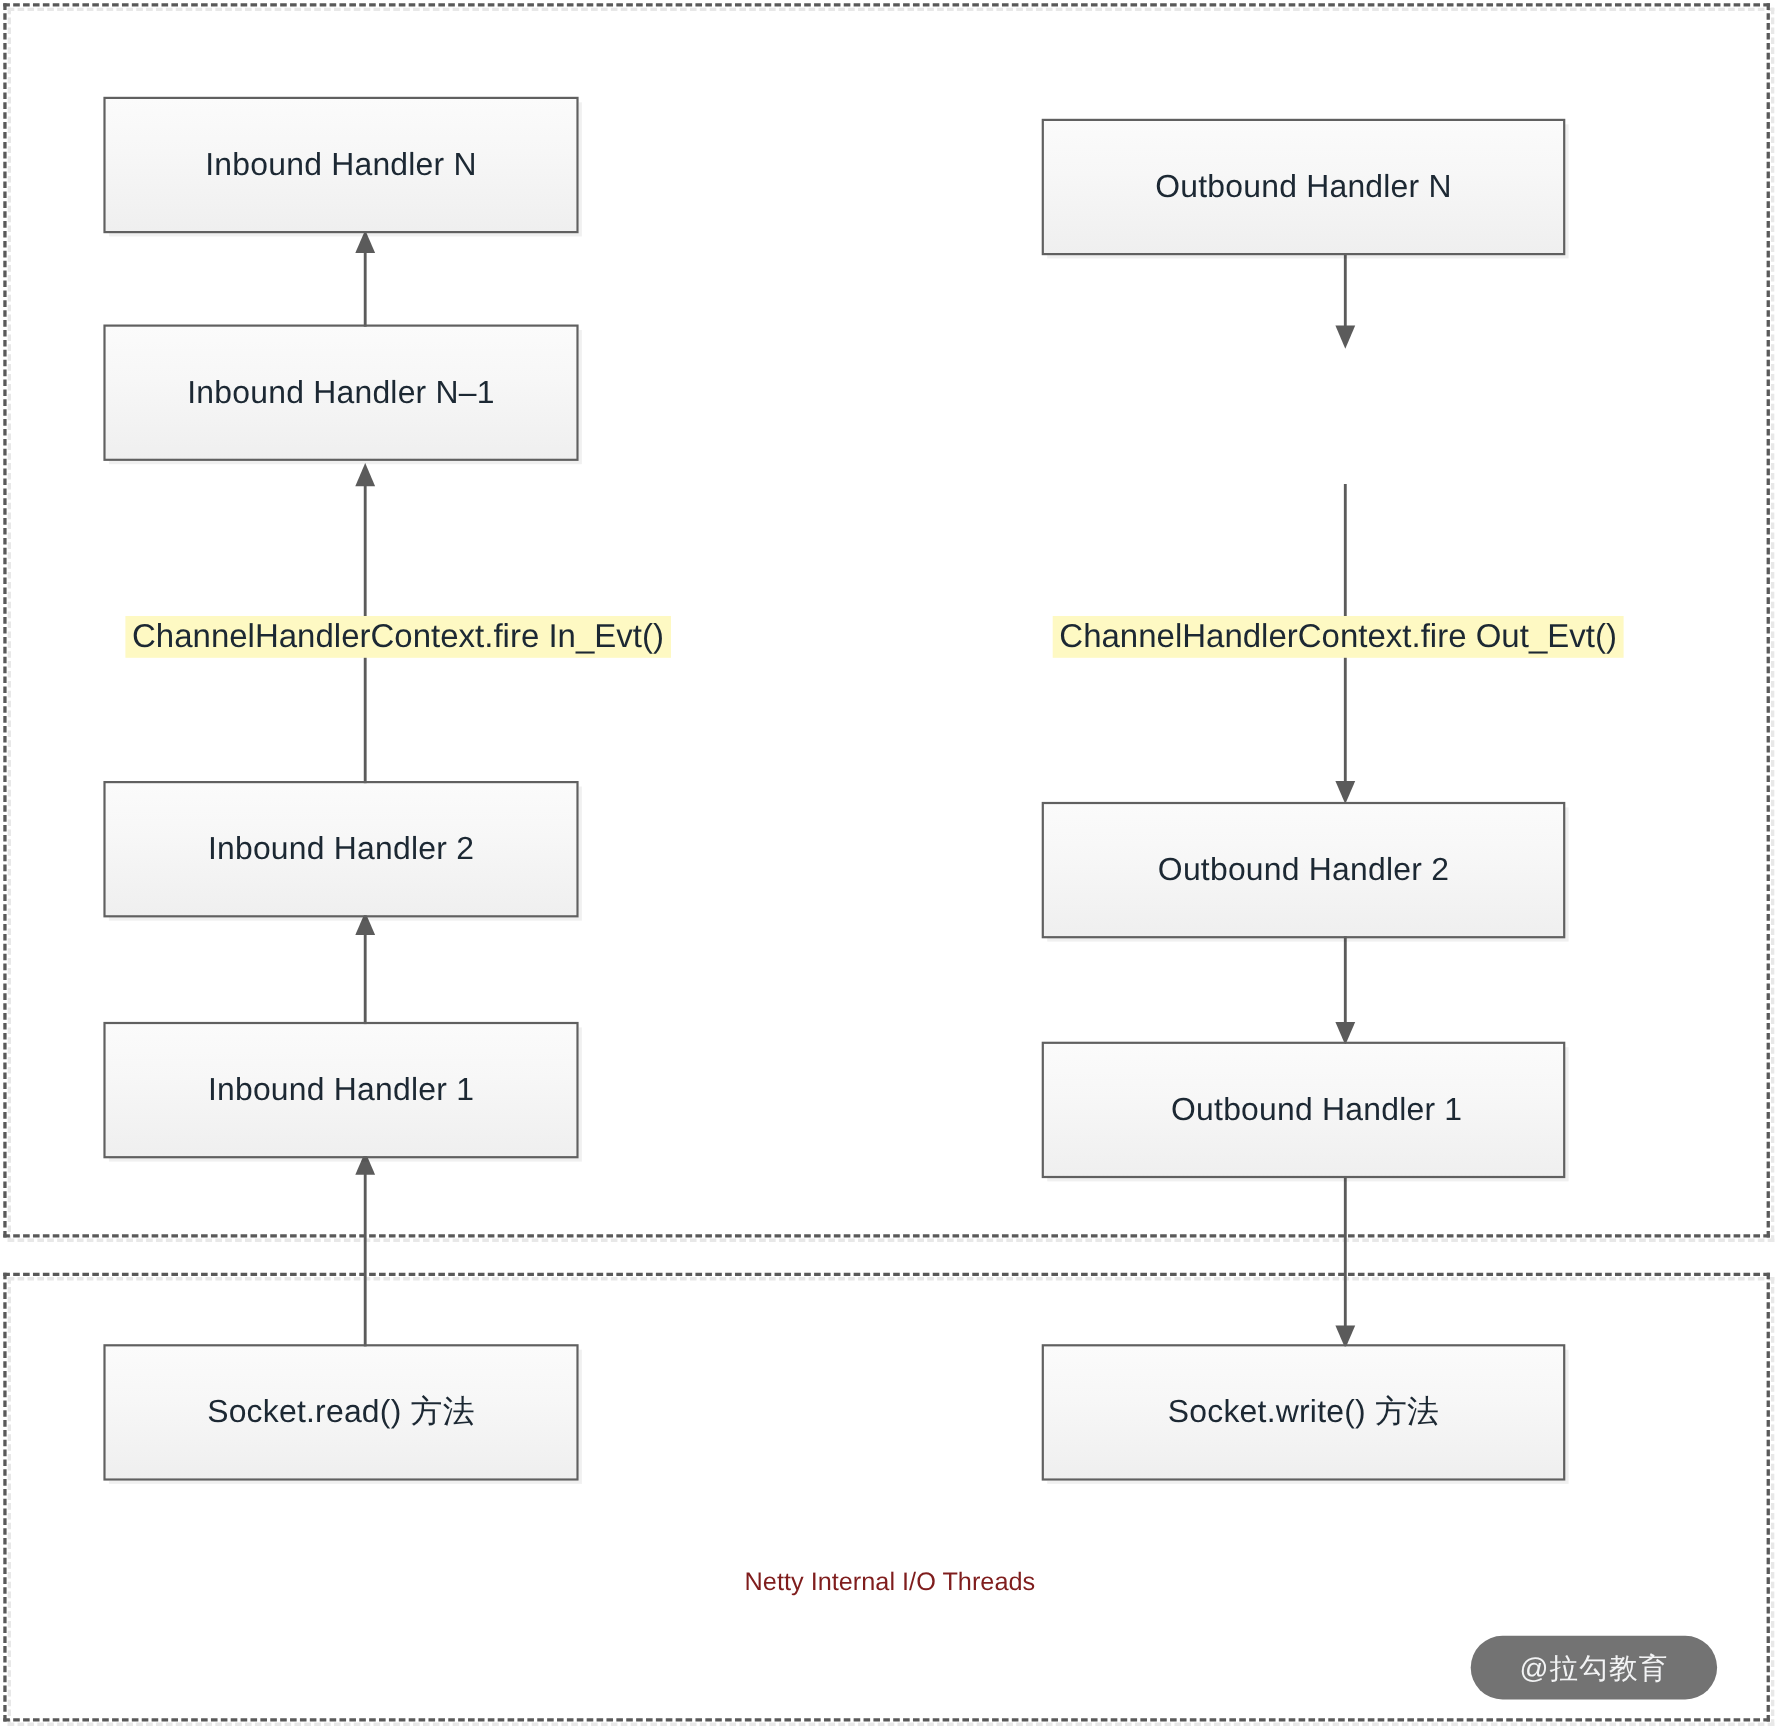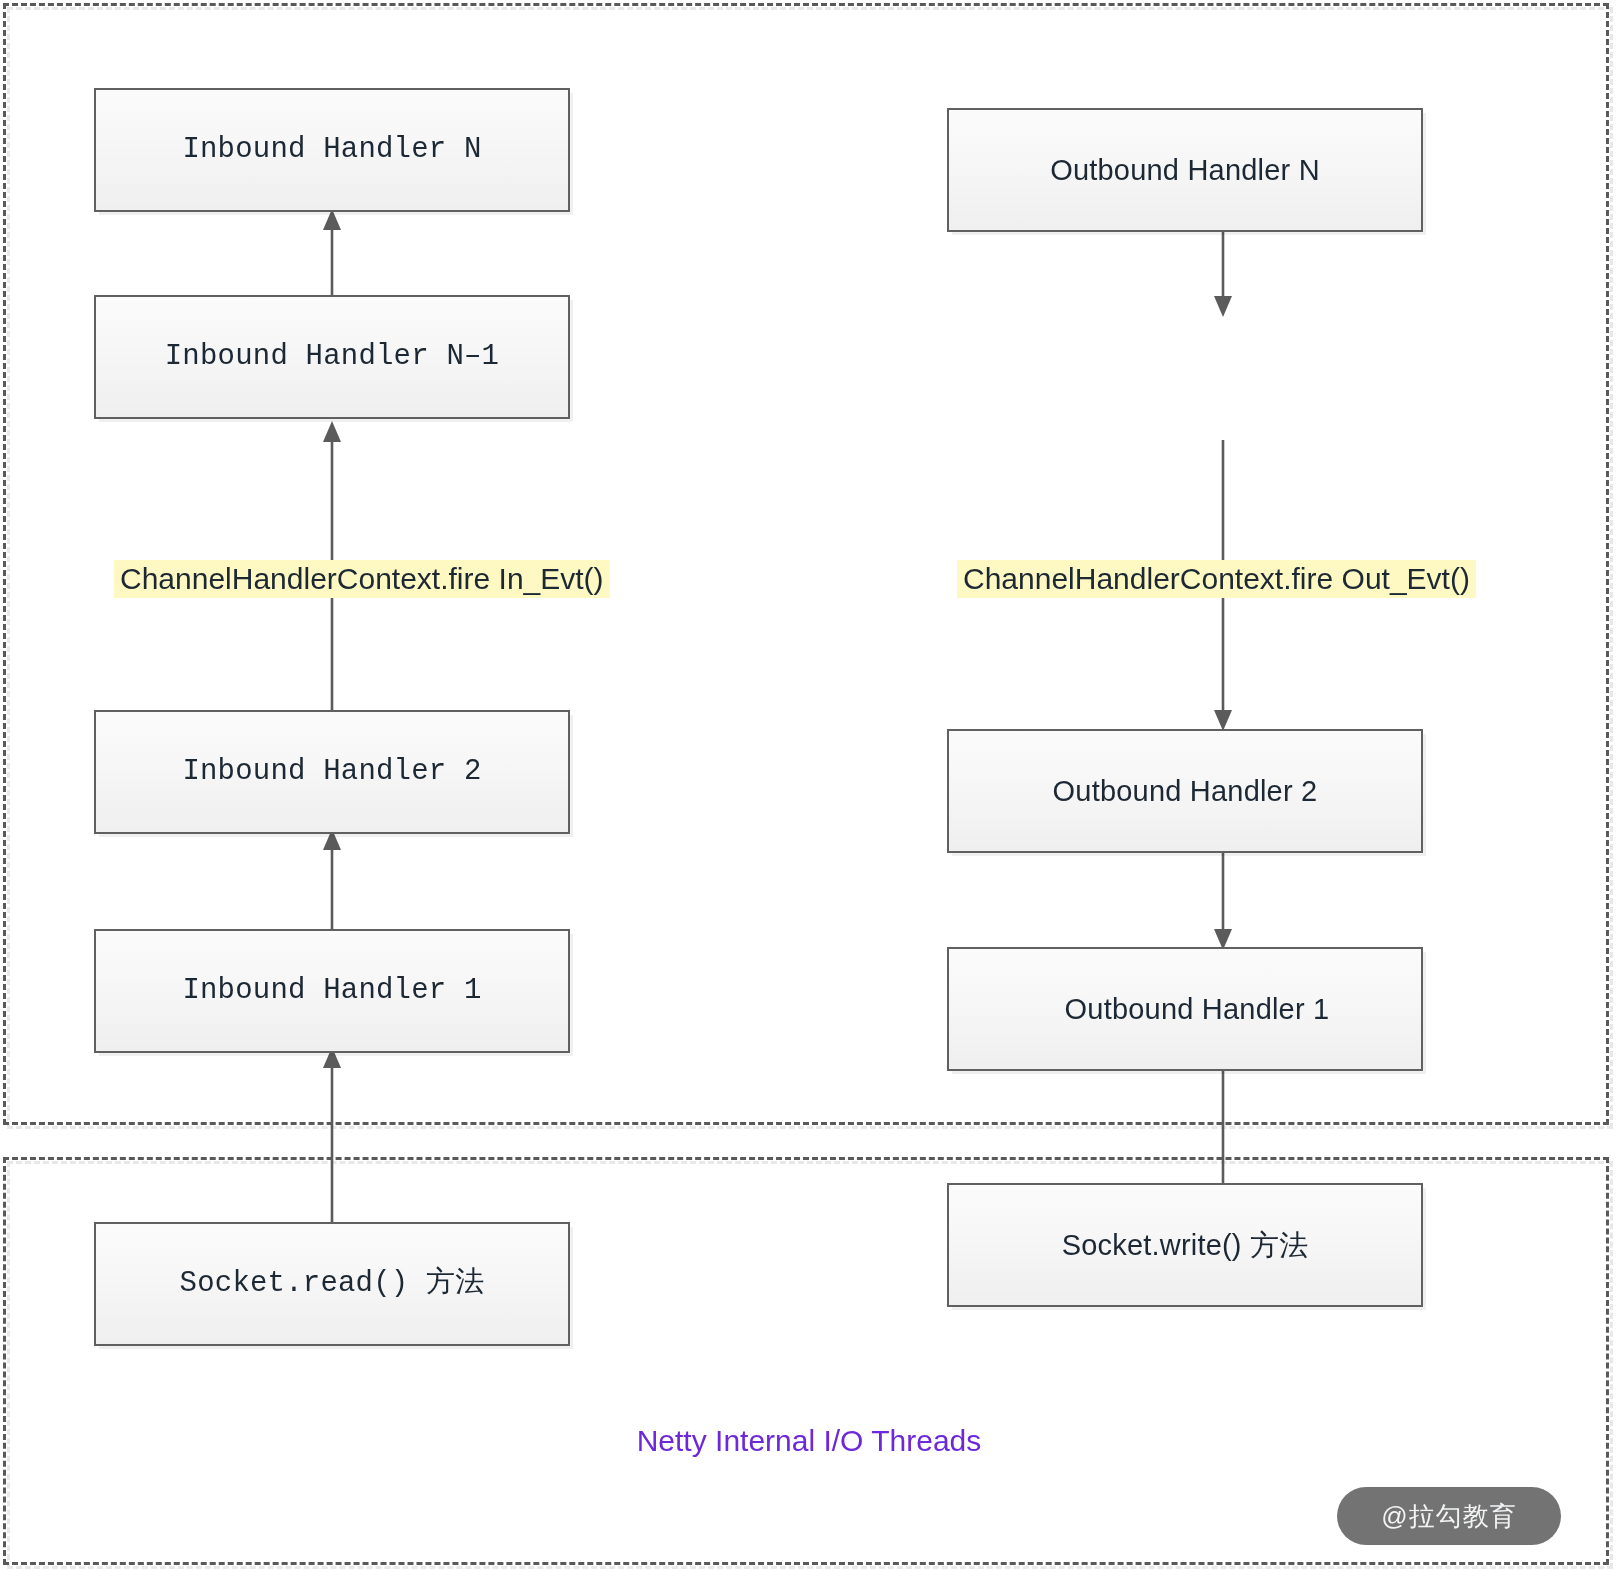--- a/index.html
+++ b/index.html
@@ -53,21 +53,21 @@
   }
   .node-label {
     font-size: 29px;
     color: #1c2833;
     letter-spacing: 0.2px;
     line-height: 1.2;
     white-space: nowrap;
   }
 
   
-  .col-left  { left: 94px;  width: 476px; font-family: Liberation Mono, monospace; }
+  .col-left  { left: 94px;  width: 432px; }
   
   .col-right { left: 947px; width: 476px; }
 
   .h-box { height: 124px; }
 
   
   .arrow {
     position: absolute;
     z-index: 2;
     overflow: visible;
@@ -91,22 +91,22 @@
     padding: 2px 6px;
   }
 
   
   #footer-caption {
     position: absolute;
     left: 0;
     top: 1424px;
     width: 1618px;
     text-align: center;
-    font-size: 30px;
-    color: #6d28d9;
+    font-size: 23px;
+    color: #7f1d1d;
     z-index: 4;
   }
 
   
   #watermark {
     position: absolute;
     left: 1337px;
     top: 1487px;
     width: 224px;
     height: 58px;
@@ -183,21 +183,21 @@
 
 
   <div class="node col-right h-box" style="top:729px;">
     <span class="node-label">Outbound Handler 2</span>
   </div>
 
   <div class="node col-right h-box" style="top:947px;padding-left:24px;">
     <span class="node-label">Outbound Handler 1</span>
   </div>
 
-  <div class="node col-right h-box" style="top:1183px;">
+  <div class="node col-right h-box" style="top:1222px;">
     <span class="node-label">Socket.write() 方法</span>
   </div>
 
   <svg class="arrow" style="left:1191px; top:230px; width:64px; height:88px;" viewBox="0 0 64 88">
     <line x1="32" y1="0" x2="32" y2="72"></line>
     <polygon points="32,87 23,66 41,66"></polygon>
   </svg>
 
   <svg class="arrow" style="left:1191px; top:440px; width:64px; height:292px;" viewBox="0 0 64 292">
     <line x1="32" y1="0" x2="32" y2="276"></line>

